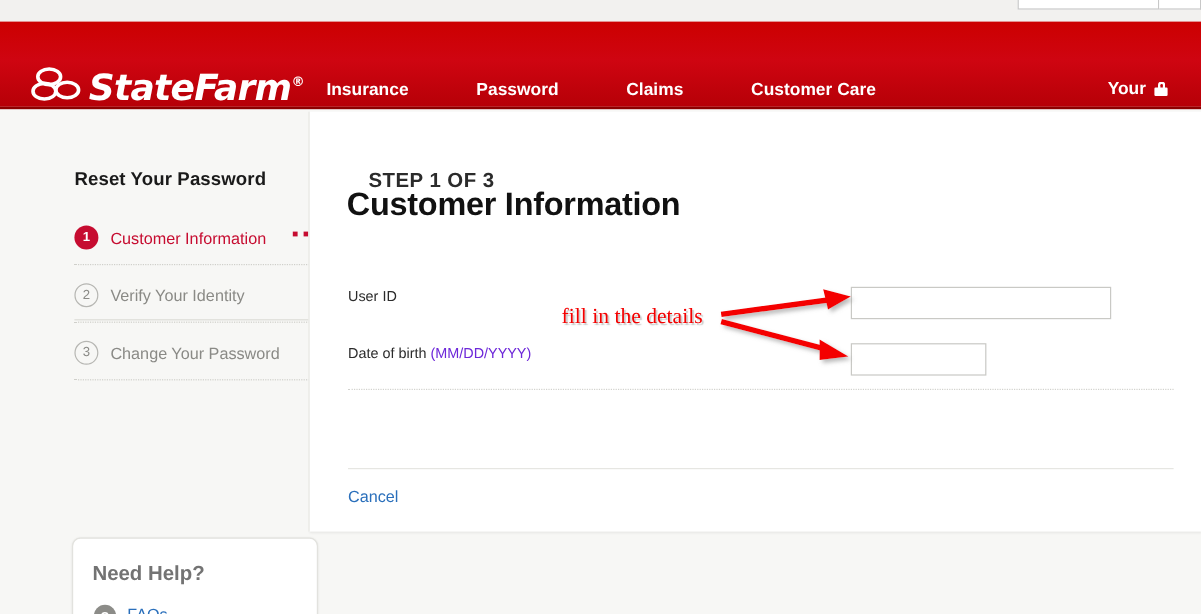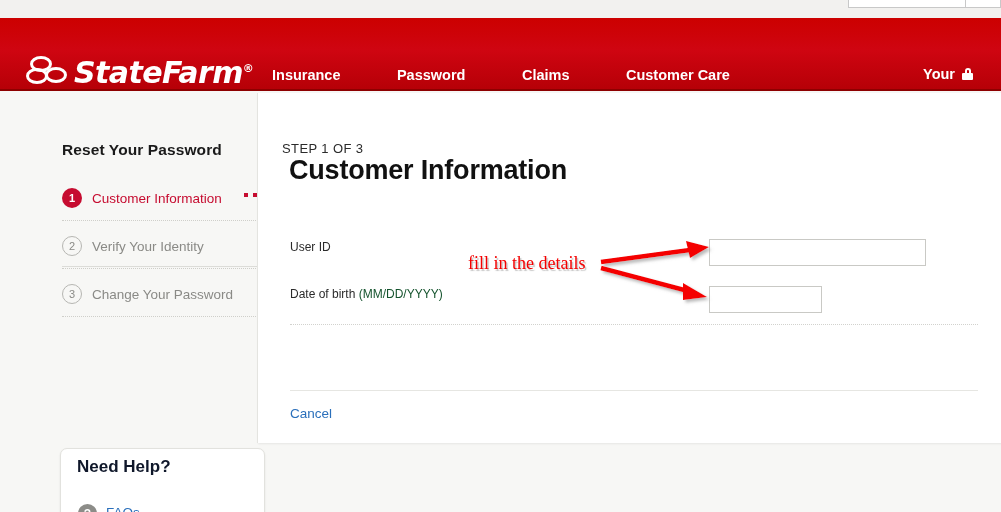--- a/index.html
+++ b/index.html
@@ -86,40 +86,40 @@
     position: absolute; left: 30px; width: 200px; height: 0;
     border-top: 1px dotted #cfcfca;
   }
 
   
   .helpbox {
     position: absolute; left: 28px; top: 355px; width: 205px; height: 150px;
     background: #ffffff; border: 1px solid #e2e2de; border-radius: 7px;
     box-shadow: 0 1px 2px rgba(0,0,0,0.10);
   }
-  .help-title { position: absolute; left: 16px; top: 8px; font-size: 17px; font-weight: bold; color: #0f172a; }
+  .help-title { position: absolute; left: 16px; top: 19px; font-size: 17px; font-weight: bold; color: #737373; }
   .help-q {
     position: absolute; left: 17px; top: 55px; width: 19px; height: 19px; border-radius: 50%;
     background: #8c8c88; color: #ffffff; font-size: 12px; font-weight: bold;
     display: flex; align-items: center; justify-content: center;
   }
   .help-faqs { position: absolute; left: 45px; top: 56px; font-size: 13.5px; color: #2a6fbb; text-decoration: none; }
 
   
   .panel {
     position: absolute; left: 257px; top: 93px; width: 744px; height: 350px;
     background: #ffffff; border-left: 1px solid #e4e4e0;
     box-shadow: 1px 1px 2px rgba(0,0,0,0.07);
   }
-  .step-kicker { position: absolute; left: 24px; top: 48px; font-size: 13px; font-weight: normal; color: #2b2b2b; letter-spacing: 0.4px; }
+  .step-kicker { position: absolute; left: 49px; top: 48px; font-size: 17px; font-weight: bold; color: #2b2b2b; letter-spacing: 0.4px; }
   .page-title { position: absolute; left: 31px; top: 62px; font-size: 27px; font-weight: bold; color: #111111; letter-spacing: -0.2px; }
   .page-sub { position: absolute; left: 32px; top: 107px; font-size: 13.5px; color: #3a3a3a; }
 
   .field-label { position: absolute; left: 32px; font-size: 12px; color: #2b2b2b; }
-  .field-label .muted { color: #14532d; }
+  .field-label .muted { color: #6d28d9; }
   .lbl-userid { top: 147px; }
   .lbl-dob { top: 194px; }
 
   .tbox { position: absolute; background: #ffffff; border: 1px solid #c9c9c5; }
   .tbox.userid { left: 451px; top: 146px; width: 217px; height: 27px; }
   .tbox.dob { left: 451px; top: 193px; width: 113px; height: 27px; }
 
   .form-rule { position: absolute; left: 32px; top: 231px; width: 688px; height: 0; border-top: 1px dotted #d2d2ce; }
 
   .continue {

